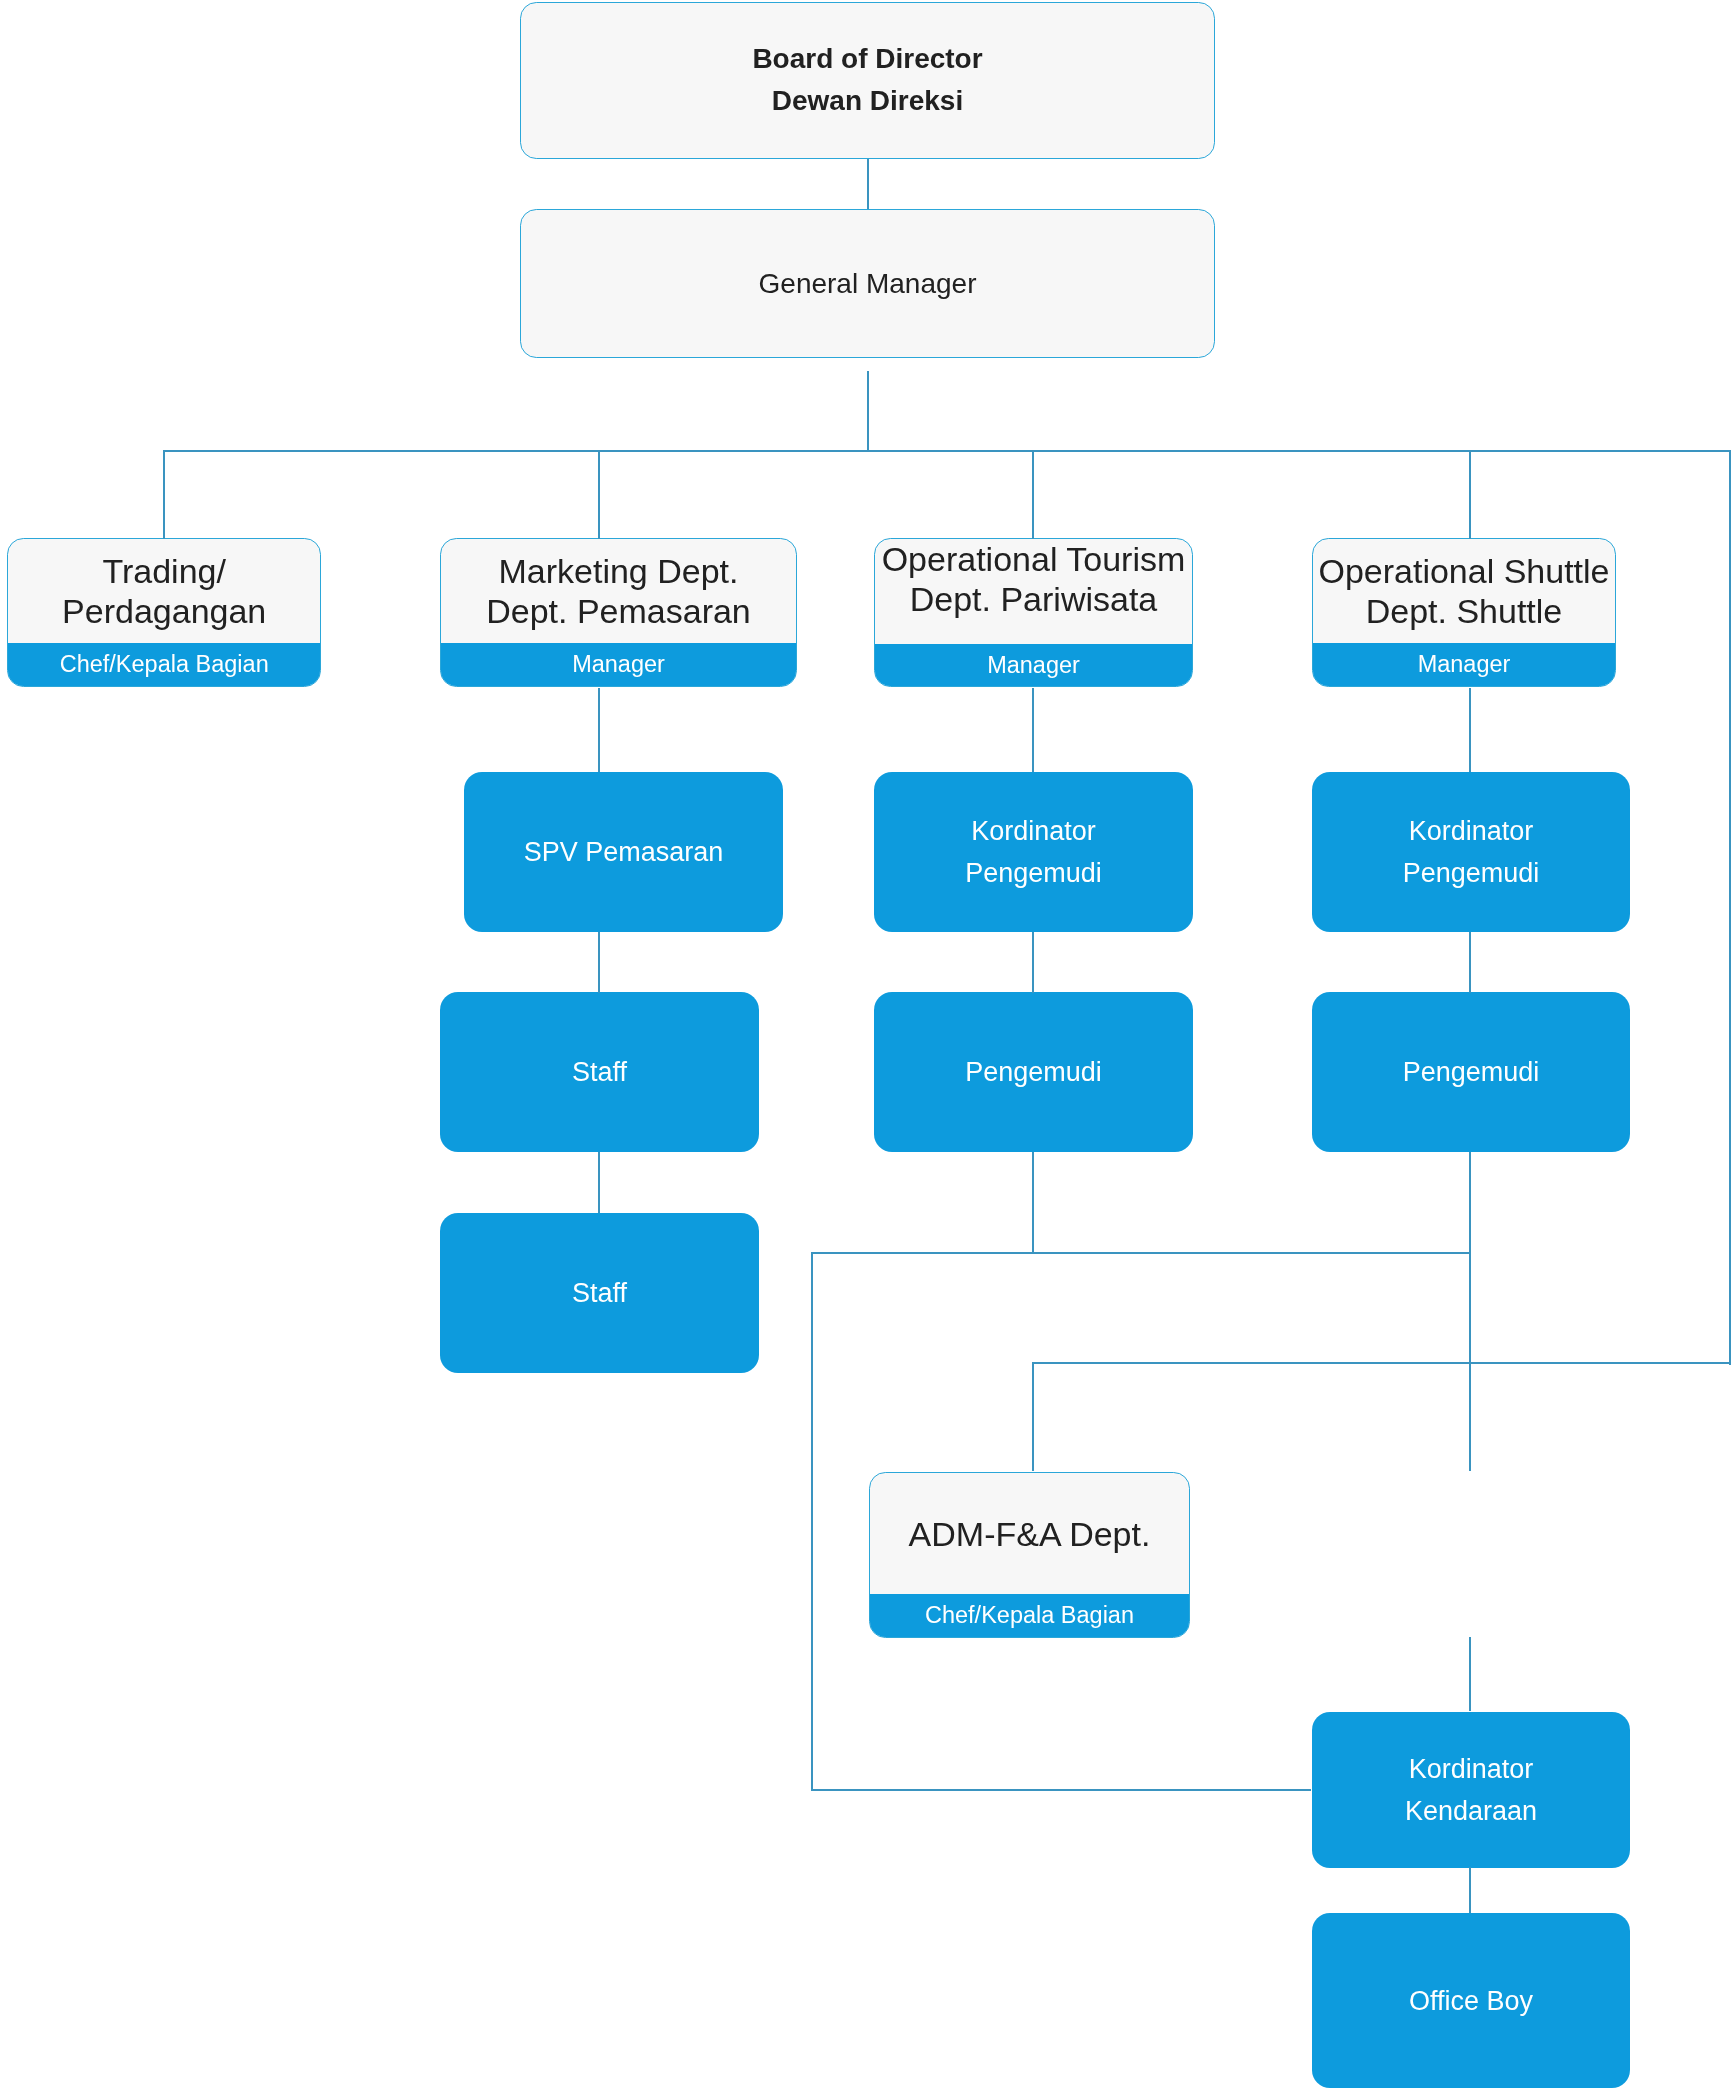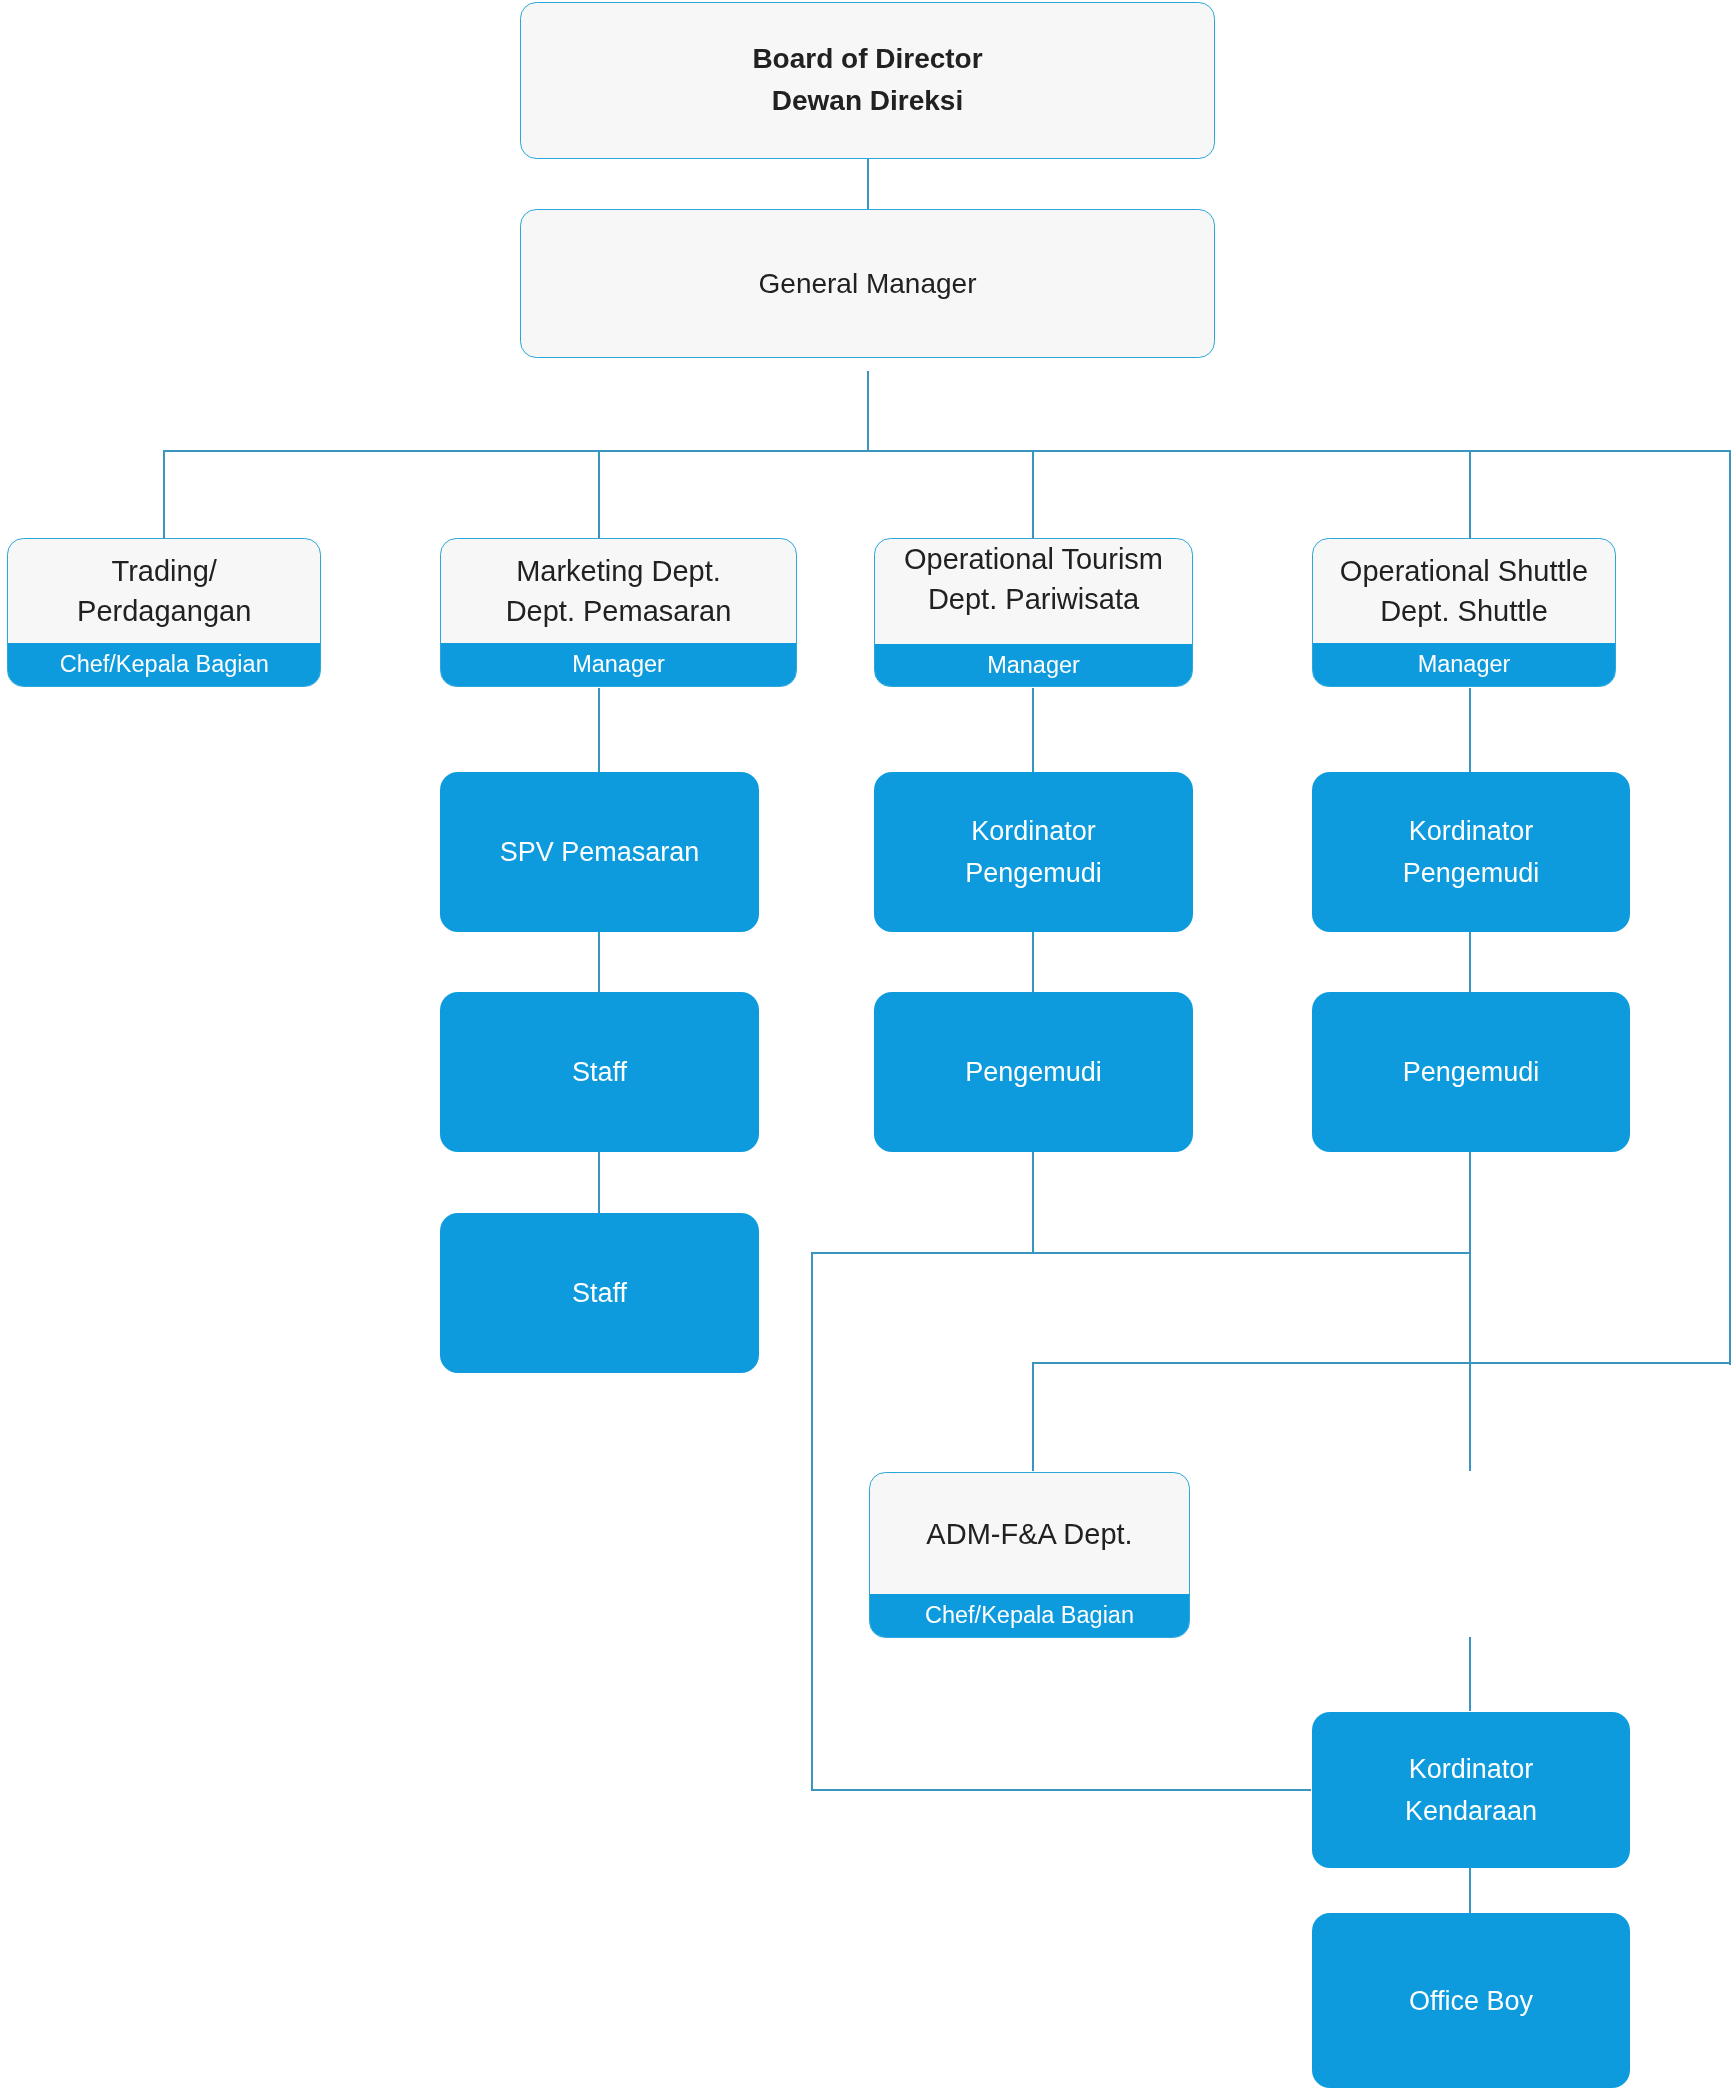--- a/index.html
+++ b/index.html
@@ -15,21 +15,21 @@
     position:relative;width:1737px;height:2091px;background:#ffffff;
     font-family:"Liberation Sans", sans-serif;overflow:hidden;
   }
   .lightbox{
     position:absolute;background:var(--box-bg);
     border:1.8px solid var(--box-border);border-radius:16.3px;
     box-sizing:border-box;display:flex;flex-direction:column;overflow:hidden;
   }
   .lightbox .body{
     flex:1;display:flex;flex-direction:column;align-items:center;justify-content:center;
-    color:var(--text-dark);font-size:29px;line-height:40px;text-align:center;
+    color:var(--text-dark);font-size:34px;line-height:40px;text-align:center;
   }
   .lightbox.big .body{font-size:28px;line-height:42px;}
   .lightbox .role{
     height:43px;flex:0 0 43px;background:var(--blue);color:var(--text-light);
     display:flex;align-items:center;justify-content:center;font-size:23.5px;
   }
   .bluebox{
     position:absolute;background:var(--blue);border-radius:18px;box-sizing:border-box;
     color:var(--text-light);display:flex;flex-direction:column;align-items:center;justify-content:center;
     font-size:27px;line-height:42px;text-align:center;
@@ -79,21 +79,21 @@
   </div>
 
   <div class="lightbox" style="left:1312px;top:538px;width:304px;height:149px;">
     <div class="body">
       <span>Operational Shuttle</span>
       <span>Dept. Shuttle</span>
     </div>
     <div class="role">Manager</div>
   </div>
 
-  <div class="bluebox" style="left:440px;top:772px;width:319px;height:160px;">
+  <div class="bluebox" style="left:464px;top:772px;width:319px;height:160px;">
     <span>SPV Pemasaran</span>
   </div>
 
   <div class="bluebox" style="left:874px;top:772px;width:319px;height:160px;">
     <span>Kordinator</span>
     <span>Pengemudi</span>
   </div>
 
   <div class="bluebox" style="left:1312px;top:772px;width:318px;height:160px;">
     <span>Kordinator</span>

